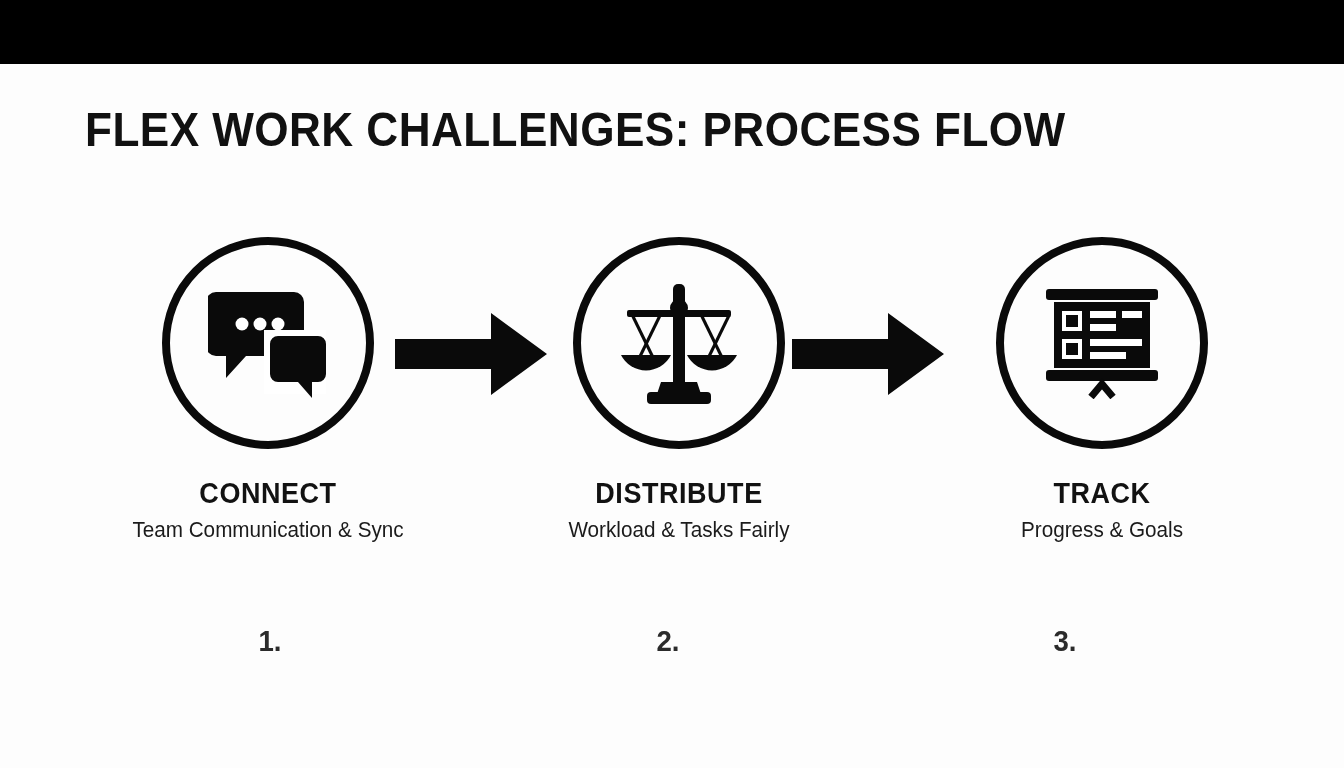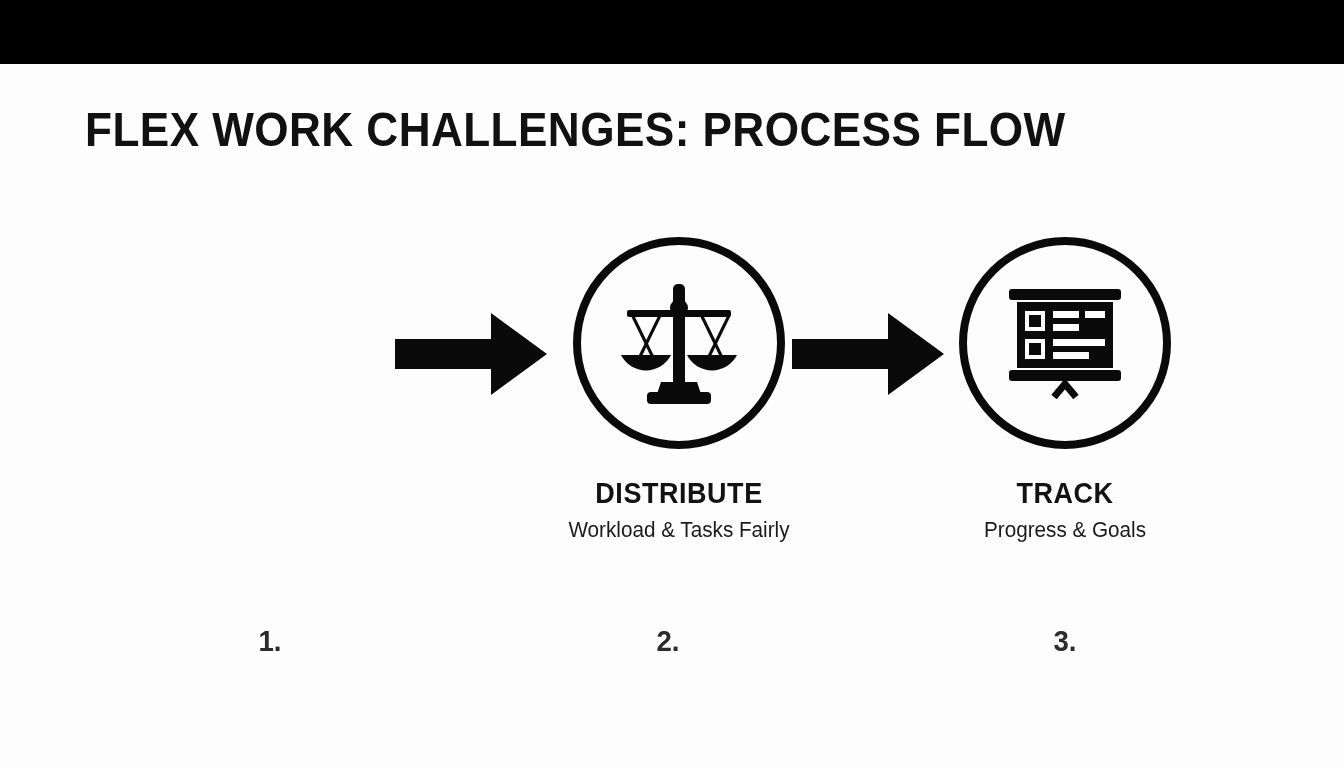--- a/index.html
+++ b/index.html
@@ -61,21 +61,21 @@
   }
 
   .step {
     position: absolute;
     top: 173px;
     width: 300px;
     text-align: center;
   }
   .step-1 { left: 118px; }
   .step-2 { left: 529px; }
-  .step-3 { left: 915px; }
+  .step-3 { left: 952px; }
 
   .circle {
     position: relative;
     width: 212px;
     height: 212px;
     margin: 0 auto;
     border: 8px solid #0a0a0a;
     border-radius: 50%;
     box-sizing: border-box;
     background: transparent;
@@ -138,20 +138,34 @@
 
   <div class="letterbox top"></div>
   <div class="letterbox bottom"></div>
 
   <div class="canvas">
 
     <div class="title">FLEX WORK CHALLENGES: PROCESS FLOW</div>
 
     <div class="flow">
 
+      <div class="step step-1">
+        <div class="circle">
+          <svg width="120" height="118" viewBox="0 0 120 118" aria-hidden="true">
+            <path fill="#0a0a0a" d="M8 8 h78 a10 10 0 0 1 10 10 v44 a10 10 0 0 1 -10 10 h-48 l-20 22 v-22 h-10 a10 10 0 0 1 -10 -10 v-44 a10 10 0 0 1 10 -10 z"></path>
+            <circle cx="34" cy="40" r="6.5" fill="#ffffff"></circle>
+            <circle cx="52" cy="40" r="6.5" fill="#ffffff"></circle>
+            <circle cx="70" cy="40" r="6.5" fill="#ffffff"></circle>
+            <path fill="#ffffff" d="M56 46 h62 v64 h-62 z"></path>
+            <path fill="#0a0a0a" d="M70 52 h40 a8 8 0 0 1 8 8 v30 a8 8 0 0 1 -8 8 h-6 v16 l-14 -16 h-20 a8 8 0 0 1 -8 -8 v-30 a8 8 0 0 1 8 -8 z"></path>
+          </svg>
+        </div>
+        <div class="step-title">CONNECT</div>
+        <div class="step-sub">Team Communication &amp; Sync</div>
+      </div>
 
       <div class="arrow arrow-1">
         <svg width="152" height="82" viewBox="0 0 152 82" aria-hidden="true">
           <path fill="#0a0a0a" d="M0 26 H96 V0 L152 41 L96 82 V56 H0 Z"></path>
         </svg>
       </div>
 
       <div class="step step-2">
         <div class="circle">
           <svg width="124" height="122" viewBox="0 0 124 122" aria-hidden="true">

